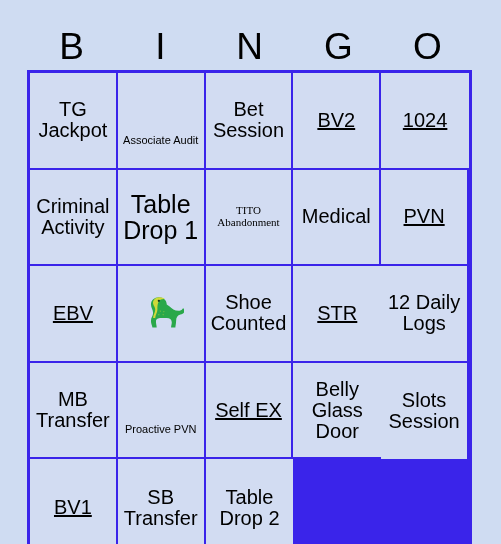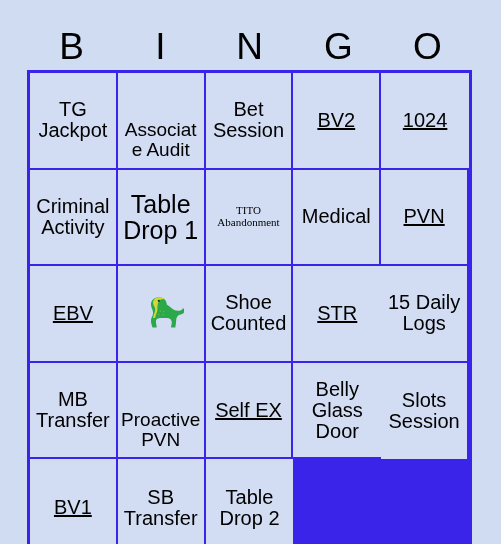--- a/index.html
+++ b/index.html
@@ -75,21 +75,21 @@
   .cell-text {
     color: #000000;
     line-height: 1.05;
     display: block;
     width: 100%;
     word-wrap: break-word;
   }
   .sz-xl .cell-text { font-size: 20px; text-decoration: underline; }
   .sz-lg .cell-text { font-size: 25px; }
   .sz-md .cell-text { font-size: 20px; }
-  .sz-sm .cell-text { font-size: 19px; margin-top: 40px; }
+  .sz-sm .cell-text { font-size: 11px; margin-top: 40px; }
   .sz-xs .cell-text { font-size: 11px; font-family: Liberation Serif, serif; }
   .free-dino {
     display: block;
     width: 46px;
     height: 46px;
   }
 </style>
 </head>
 <body>
 
@@ -147,21 +147,21 @@
           </svg>
         </span>
       </div>
       <div class="cell sz-md">
         <span class="cell-text">Shoe Counted</span>
       </div>
       <div class="cell sz-xl col-last">
         <span class="cell-text">STR</span>
       </div>
       <div class="cell sz-md">
-        <span class="cell-text">15 Daily Logs</span>
+        <span class="cell-text">12 Daily Logs</span>
       </div>
       <div class="cell sz-md">
         <span class="cell-text">MB Transfer</span>
       </div>
       <div class="cell sz-sm">
         <span class="cell-text">Proactive PVN</span>
       </div>
       <div class="cell sz-xl">
         <span class="cell-text">Self EX</span>
       </div>

